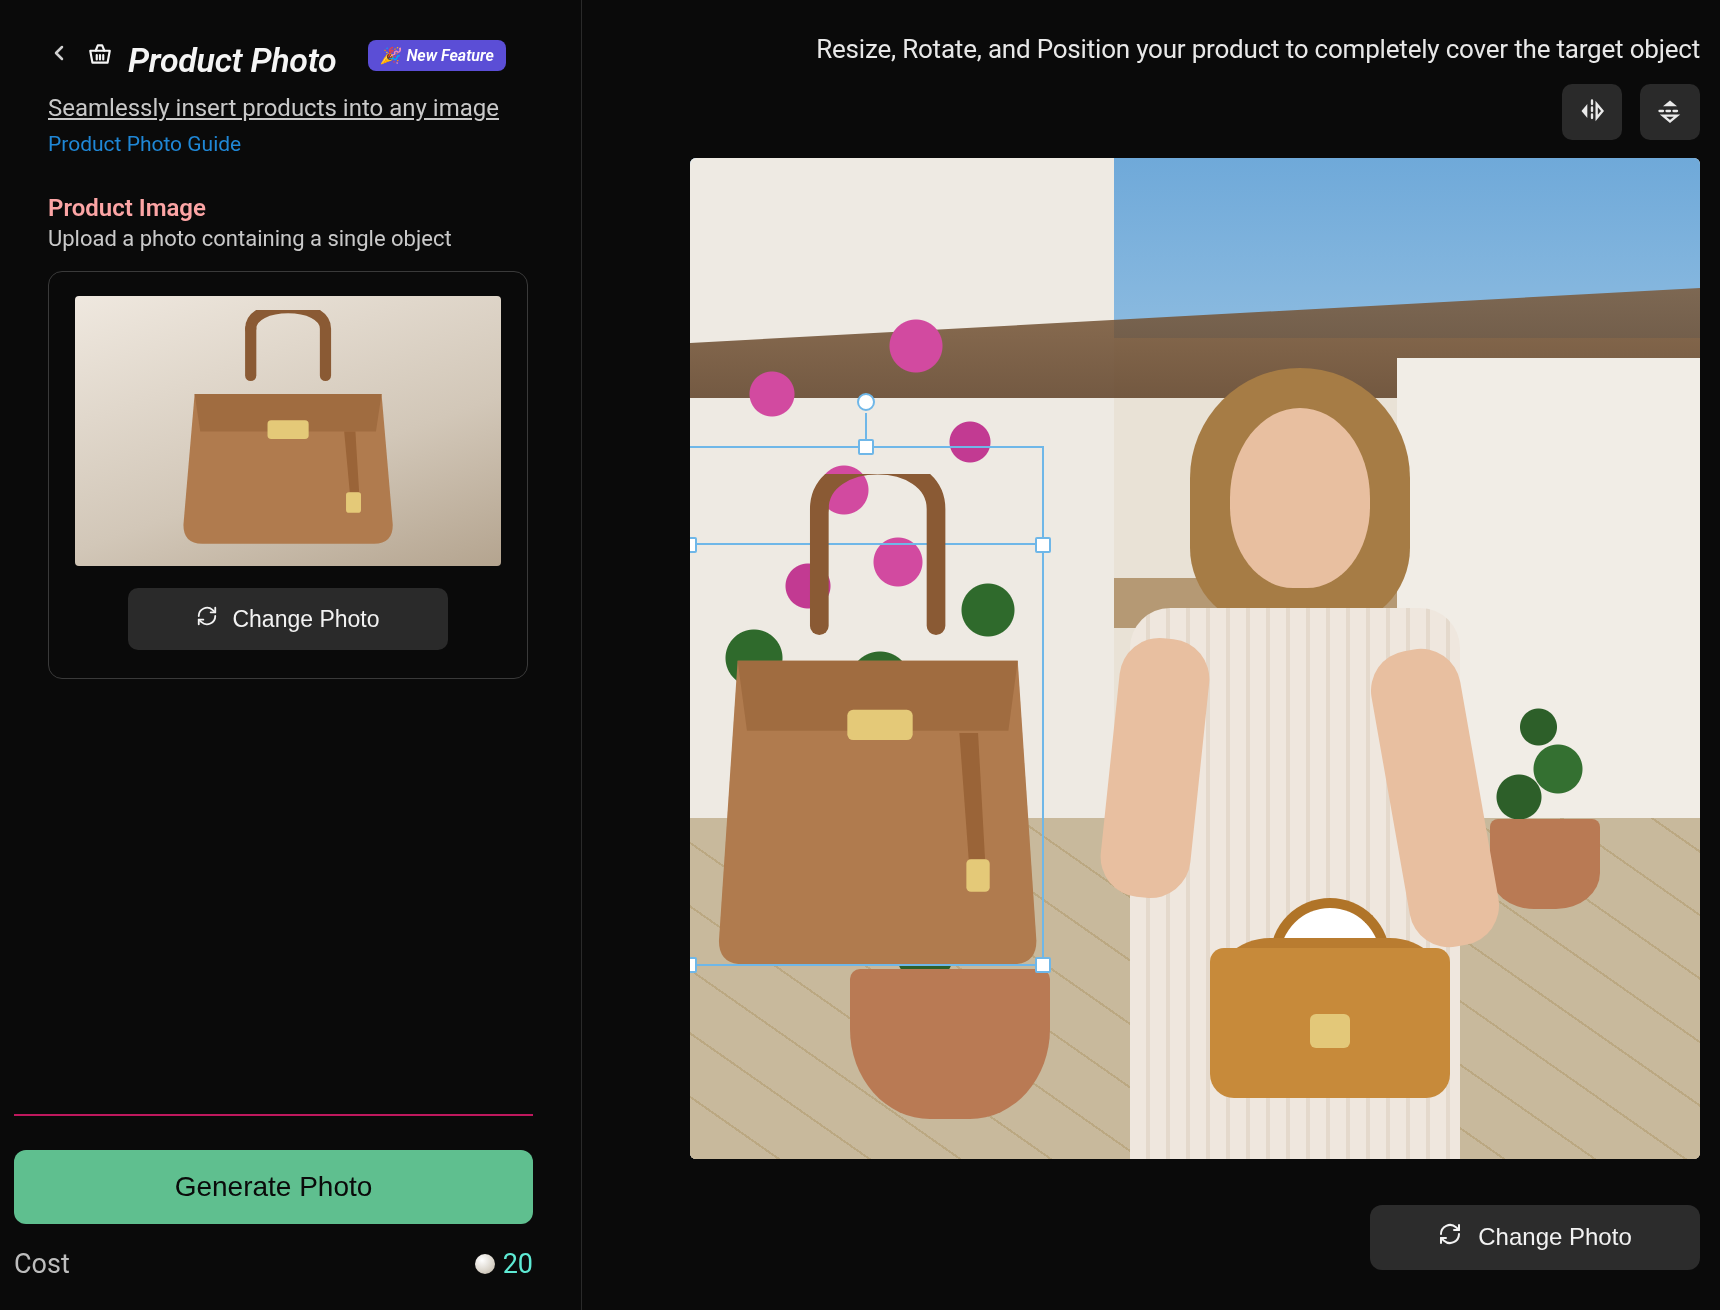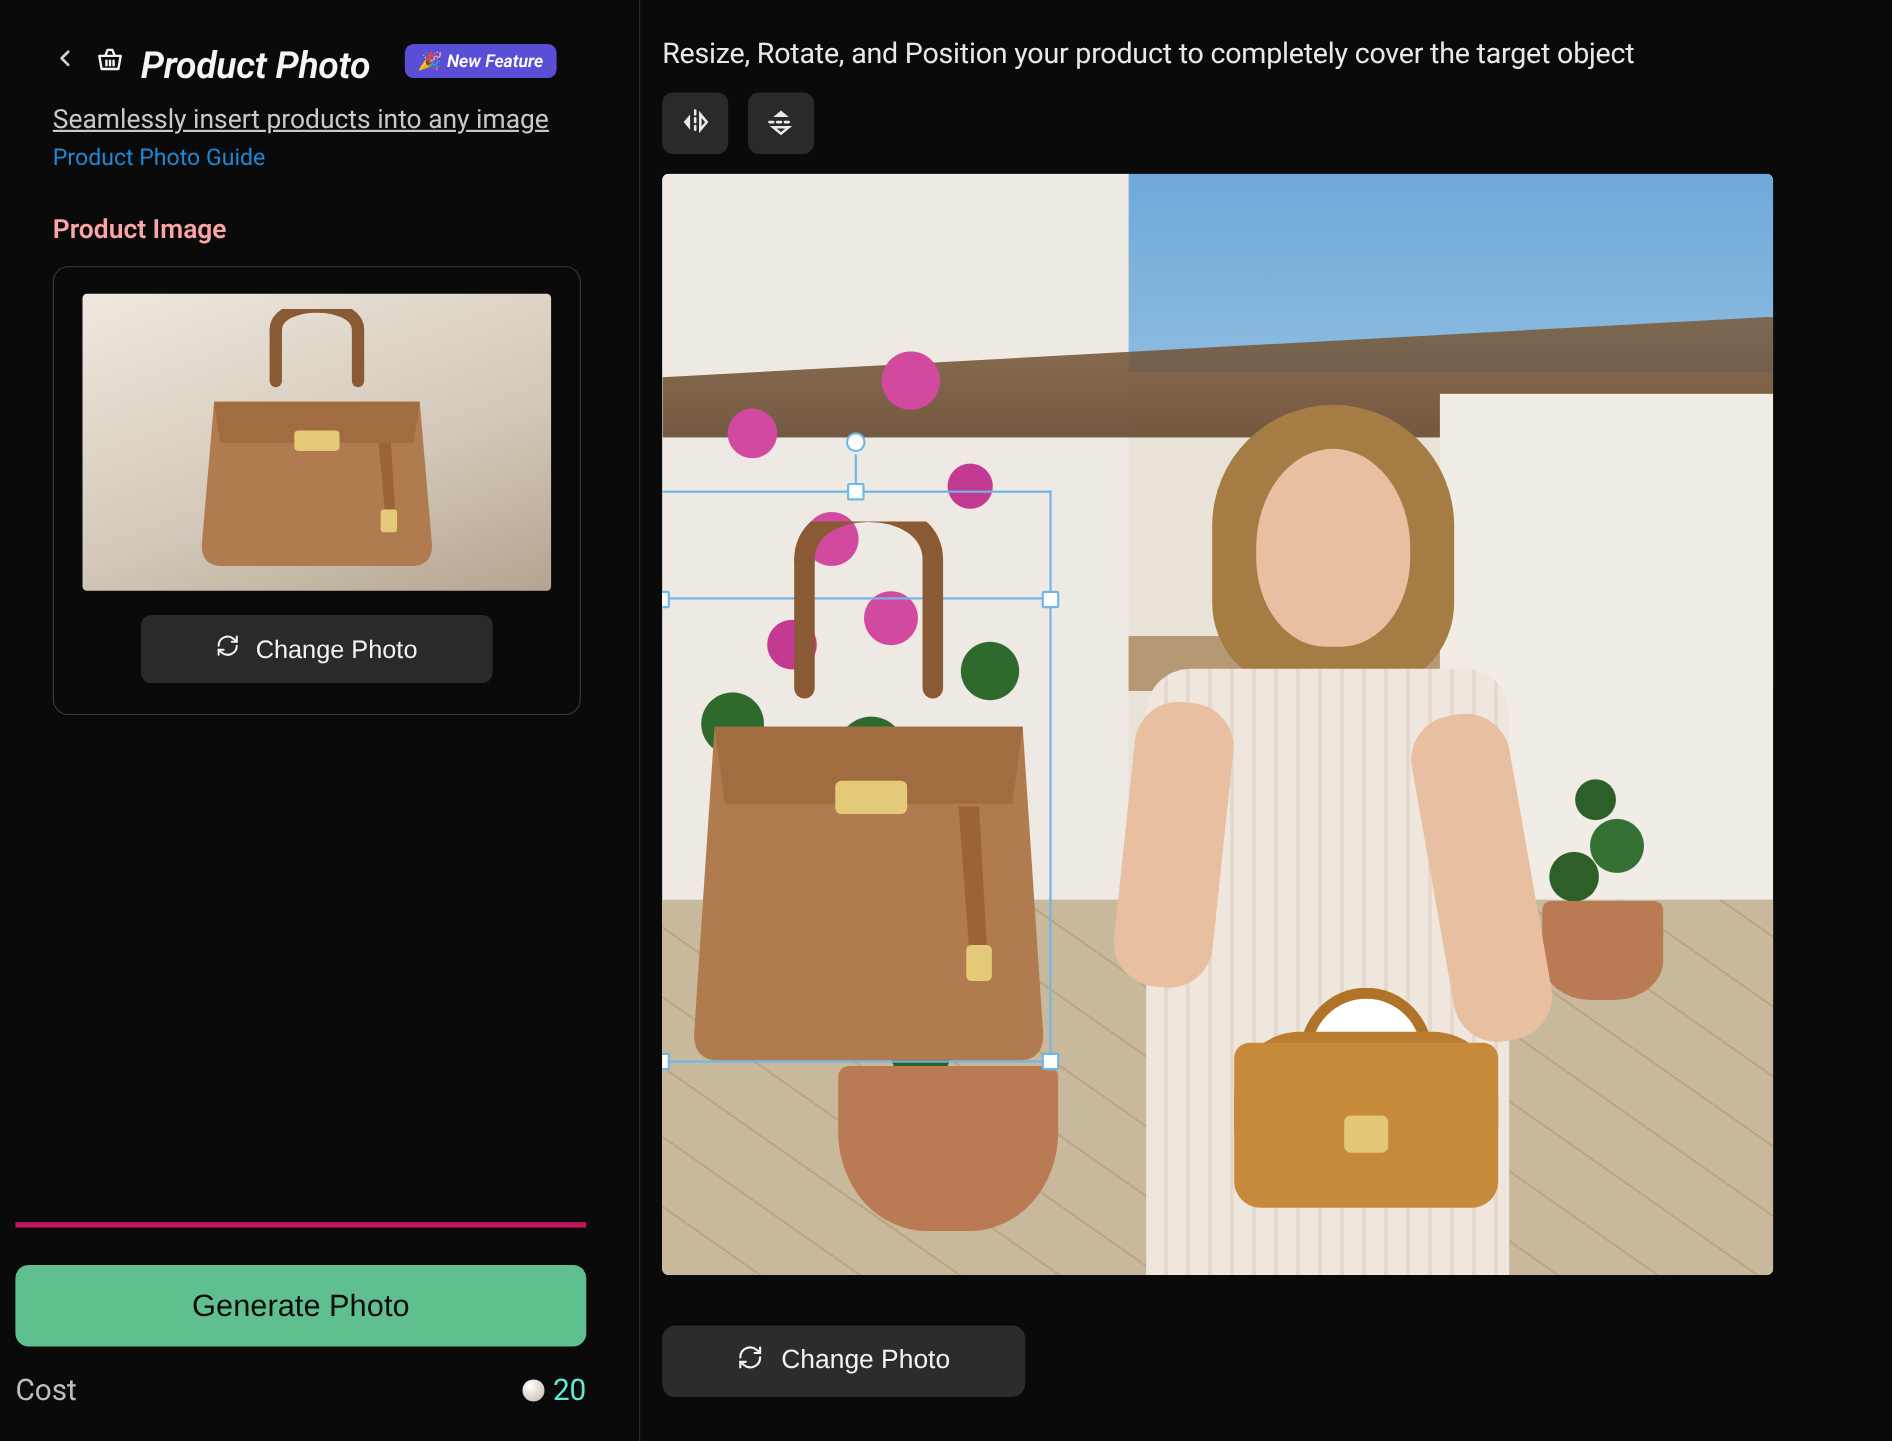--- a/index.html
+++ b/index.html
@@ -109,21 +109,21 @@
     gap:14px;
     background:#2a2a2a;
     border:none;
     border-radius:10px;
     color:#f2f2f2;
     font-size: 23px;
     cursor:pointer;
   }
   .sidebar-footer {
     margin-top:auto;
-    border-top:5px solid #be185d;
+    border-top:2px solid #be185d;
     padding: 34px 0 0 0;
   }
   .generate-btn {
     width: 100%;
     height: 74px;
     background:#5fbf8f;
     border:none;
     border-radius:12px;
     color:#0a0a0a;
     font-size: 28px;
@@ -142,21 +142,21 @@
     background: radial-gradient(circle at 35% 30%, #fff, #d9d3c9 60%, #b7ad9d);
     display:inline-block;
   }
 
   
   .main {
     flex:1;
     padding: 34px 20px 40px 20px;
     display:flex;
     flex-direction:column;
-    align-items:flex-start;
+    align-items:flex-end;
   }
   .instruction {
     font-size: 26px;
     color:#e8e8e8;
     text-align:center;
     letter-spacing:-0.2px;
   }
   .toolbar {
     display:flex; gap:18px; margin-top: 20px;
   }
@@ -364,20 +364,21 @@
         <span class="badge">
           <span>🎉</span>
           <span>New Feature</span>
         </span>
       </div>
 
       <div class="subtitle">Seamlessly insert products into any image</div>
       <a class="guide-link">Product Photo Guide</a>
 
       <div class="section-title">Product Image</div>
+      <div class="section-desc">Upload a photo containing a single object</div>
 
       <div class="thumb-card">
         <div class="thumb-img">
 
           <svg viewBox="0 0 300 260" xmlns="http://www.w3.org/2000/svg">
             <path d="M110 20 C110 -10 190 -10 190 20 L190 70" fill="none" stroke="#8a5a34" stroke-width="12" stroke-linecap="round"></path>
             <path d="M110 20 L110 70" fill="none" stroke="#8a5a34" stroke-width="12" stroke-linecap="round"></path>
             <path d="M50 90 L250 90 L262 230 Q262 250 242 250 L58 250 Q38 250 38 230 Z" fill="#b07b4e"></path>
             <path d="M50 90 L250 90 L244 130 L56 130 Z" fill="#a06c40"></path>
             <rect x="128" y="118" width="44" height="20" rx="4" fill="#e4c978"></rect>

